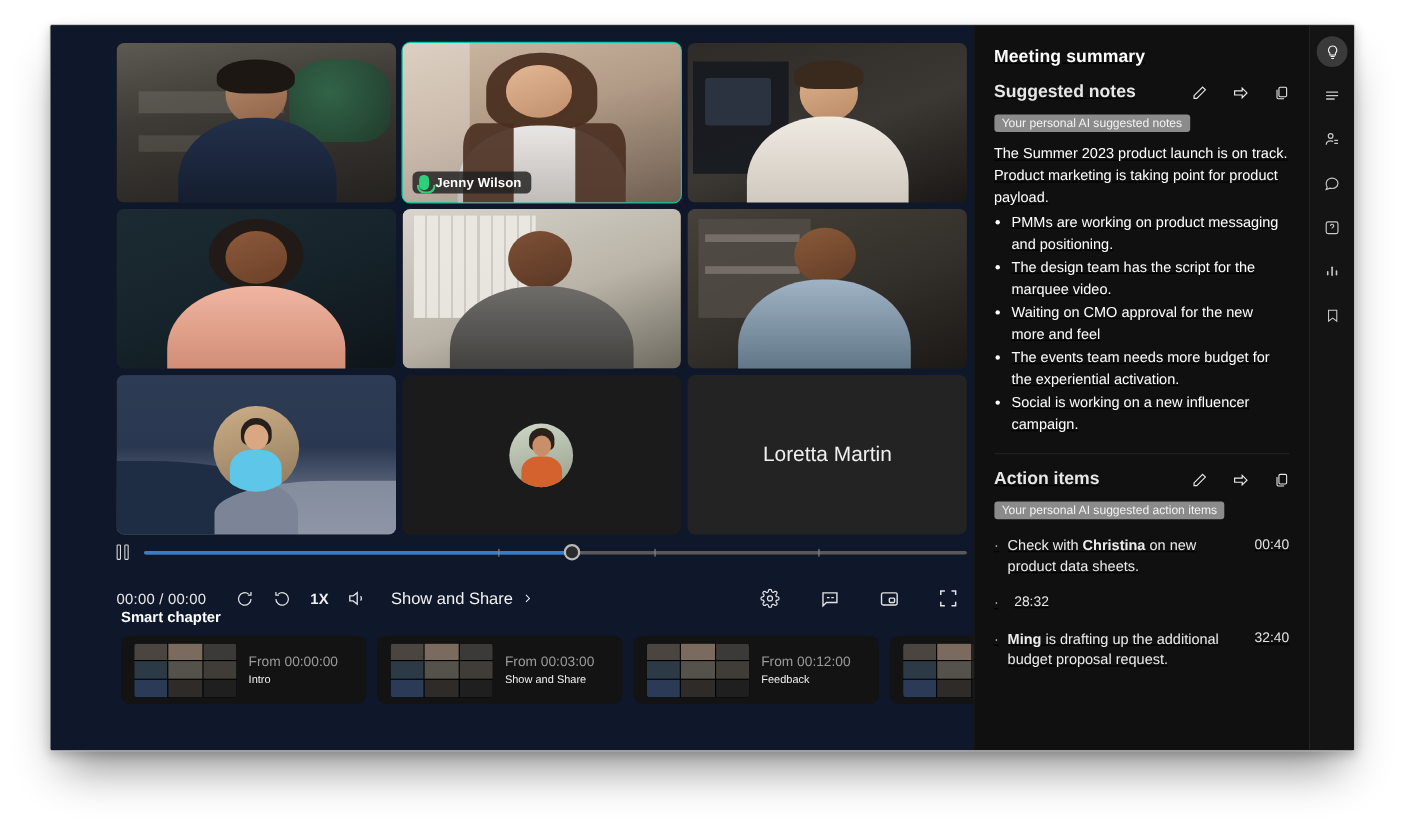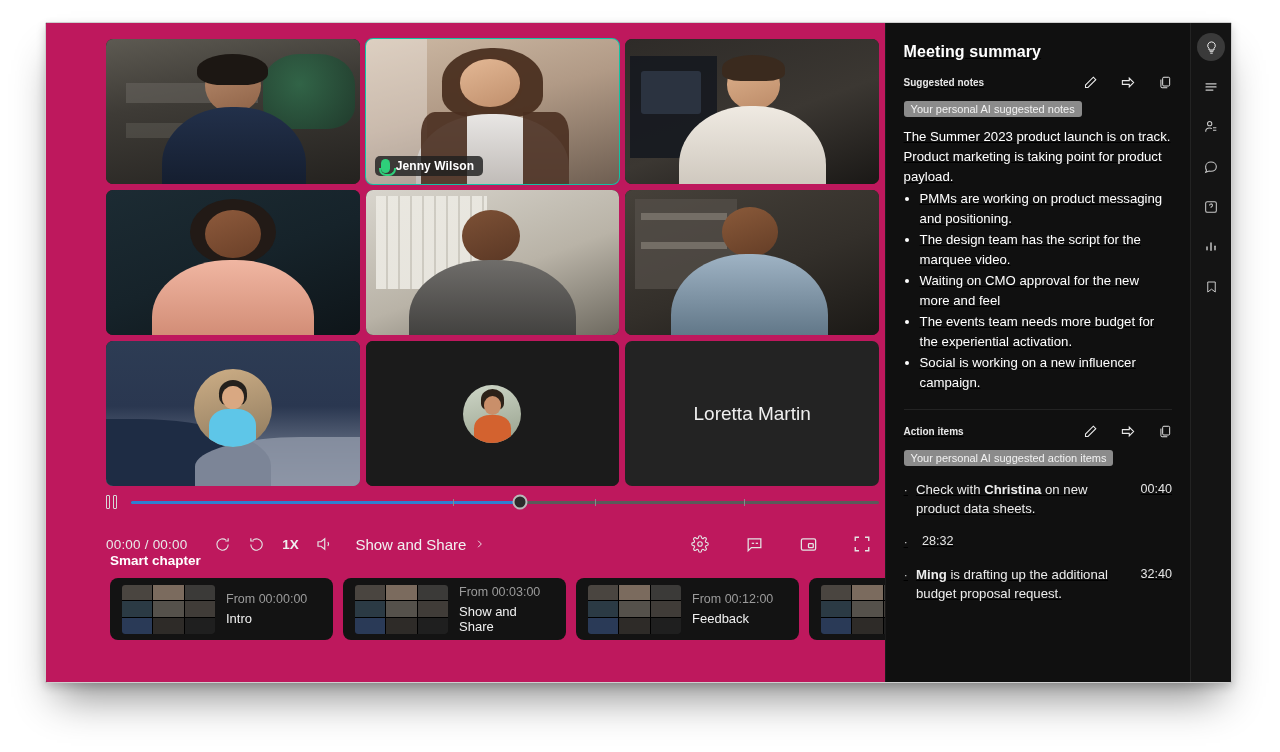--- a/index.html
+++ b/index.html
@@ -15,21 +15,21 @@
   .window {
     position: absolute; left: 45px; top: 22px;
     width: 1187px; height: 661px;
     background: #0b0b0b;
     border: 1px solid #cfcfcf;
     border-radius: 2px;
     box-shadow: 0 26px 40px -12px rgba(0,0,0,0.45), 0 4px 10px rgba(0,0,0,0.18);
     overflow: hidden;
     display: flex;
   }
-  .stage { position: relative; width: 840px; height: 100%; background: #be185d; }
+  .stage { position: relative; width: 840px; height: 100%; background: #0f172a; }
   .summary-panel {
     position: relative; width: 306px; height: 100%;
     background: #101010; border-left: 1px solid #1b1b1b;
     overflow: hidden;
   }
   .rail {
     width: 41px; height: 100%; background: #141414;
     border-left: 1px solid #232323;
     display: flex; flex-direction: column; align-items: center;
     padding-top: 10px; gap: 12px;
@@ -110,27 +110,27 @@
   }
   .chapter-card.clipped { width:96px; overflow:hidden; }
   .thumb {
     width:93px; height:49px; border-radius:3px; overflow:hidden; flex:0 0 auto;
     display:grid; grid-template-columns:repeat(3,1fr); grid-template-rows:repeat(3,1fr); gap:1px;
     background:#000;
   }
   .thumb div { background:#2a2a2a; }
   .ch-meta { display:flex; flex-direction:column; gap:5px; }
   .ch-from { color:#9b9b9b; font-size:12.5px; }
-  .ch-label { color:#f0f0f0; font-size:13px; }
+  .ch-label { color:#f0f0f0; font-size:10px; }
 
   
   .sp-pad { padding: 20px 18px 0 18px; text-decoration: underline; }
   .sp-title { color:#fff; font-size:16px; font-weight:700; margin-bottom:14px; letter-spacing:.1px; }
   .sec-head { display:flex; align-items:center; margin-bottom:9px; }
-  .sec-head h3 { color:#e7e7e7; font-size:10px; font-weight:700; }
+  .sec-head h3 { color:#e7e7e7; font-size:16px; font-weight:700; }
   .sec-actions { margin-left:auto; display:flex; gap:22px; align-items:center; }
   .chip {
     display:inline-block; background:#8b8b8b; color:#1a1a1a;
     font-size:11px; padding:2px 7px; border-radius:3px; margin-bottom:10px;
     color:#f2f2f2;
   }
   .sp-body { color:#ffffff; font-size:13.2px; line-height:20px; }
   .sp-body ul { margin:2px 0 0 16px; }
   .sp-body li { margin-top:1px; }
   .divider { height:1px; background:#232323; margin:16px 0 0 0; }

